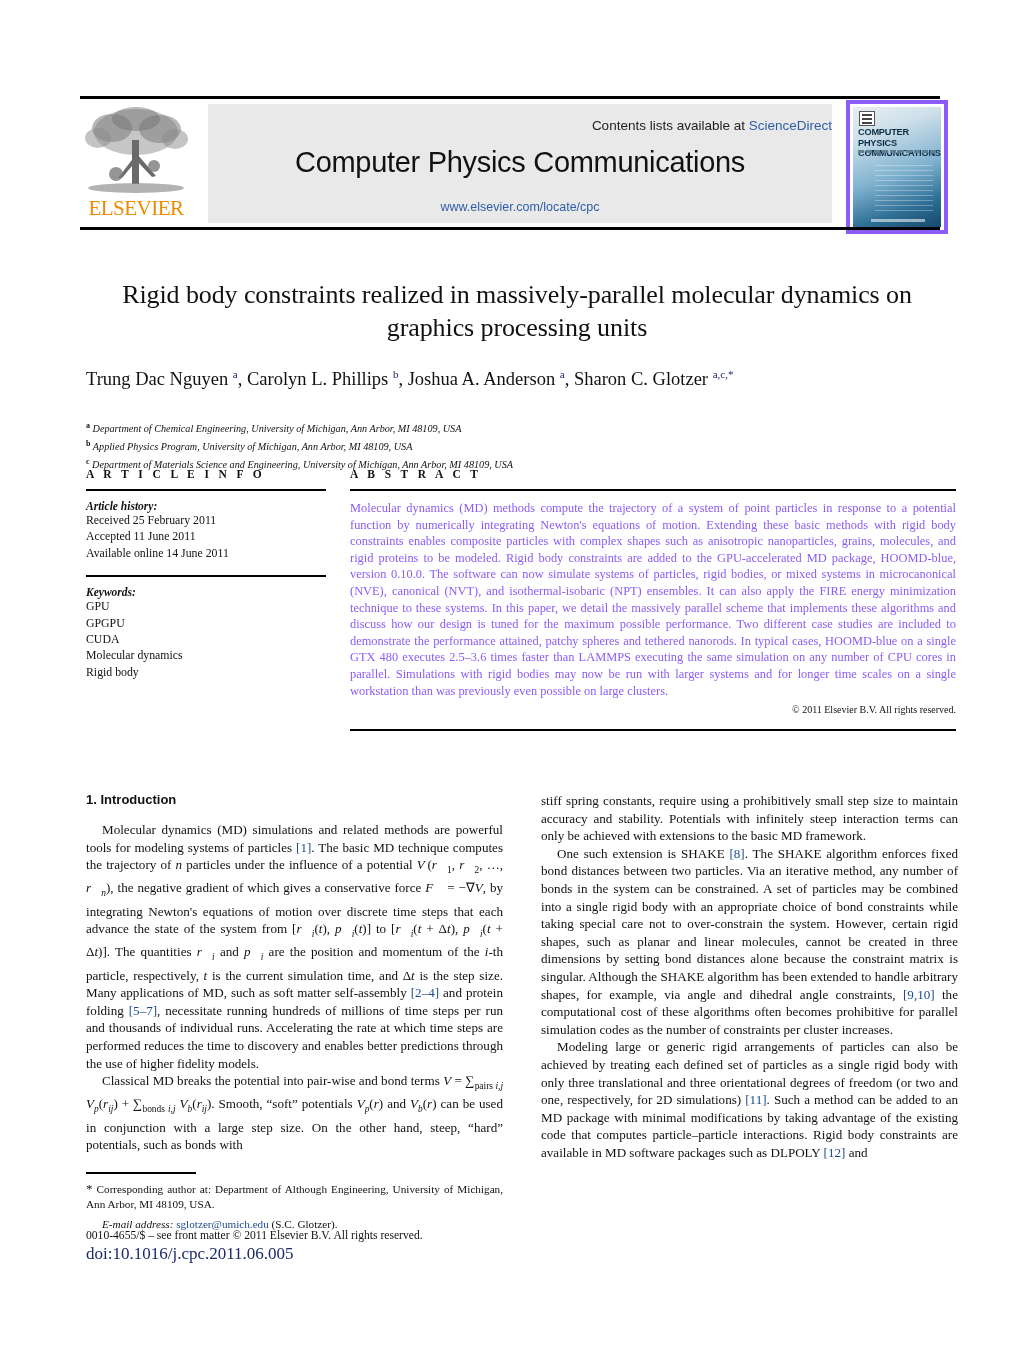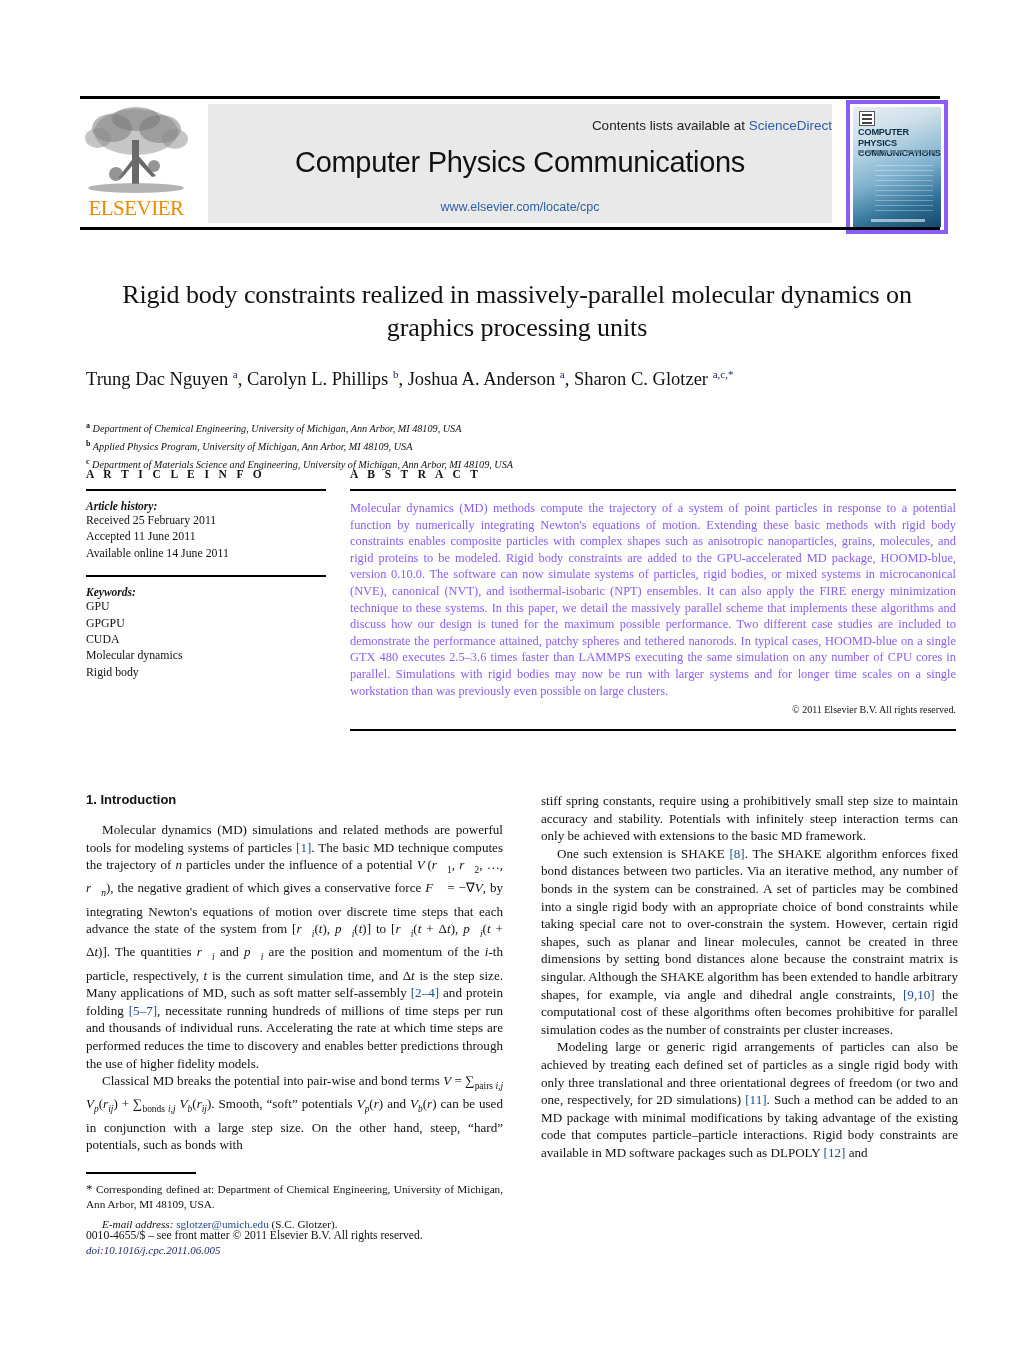--- a/index.html
+++ b/index.html
@@ -281,23 +281,22 @@
 
   .issn-zone { position: absolute; left: 86px; top: 1228px; width: 500px; }
   .issn-line {
     font-family: "Liberation Serif", serif;
     font-size: 11.6px;
     line-height: 15.5px;
     color: #111;
   }
   .doi-line {
     font-family: "Liberation Serif", serif;
-    font-size: 11px;
+    font-size: 17px;
     color: #1b2a6b;
-    font-style: italic;
   }
   sub.n { font-size: 0.72em; vertical-align: sub; }
 </style>
 </head>
 <body>
 
 <div class="page">
 
 
   <div class="masthead">
@@ -419,21 +418,21 @@
           <span>Modeling large or generic rigid arrangements of particles can also be achieved by treating each defined set of particles as a single rigid body with only three translational and three orientational degrees of freedom (or two and one, respectively, for 2D simulations) </span><span class="ref">[11]</span><span>. Such a method can be added to an MD package with minimal modifications by taking advantage of the existing code that computes particle–particle interactions. Rigid body constraints are available in MD software packages such as DLPOLY </span><span class="ref">[12]</span><span> and</span>
         </p>
       </div>
     </div>
   </div>
 
   <div class="footnote-zone">
     <div class="fn-rule"></div>
     <div class="fn-text">
       <span style="font-size:13px;">*</span>
-      <span>Corresponding defined at: Department of Chemical Engineering, University of Michigan, Ann Arbor, MI 48109, USA.</span>
+      <span>Corresponding author at: Department of Although Engineering, University of Michigan, Ann Arbor, MI 48109, USA.</span>
     </div>
     <div class="fn-text fn-email">
       <i>E-mail address:</i>
       <span class="link">sglotzer@umich.edu</span>
       <span>(S.C. Glotzer).</span>
     </div>
   </div>
 
   <div class="issn-zone">
     <div class="issn-line">0010-4655/$ – see front matter  © 2011 Elsevier B.V. All rights reserved.</div>

